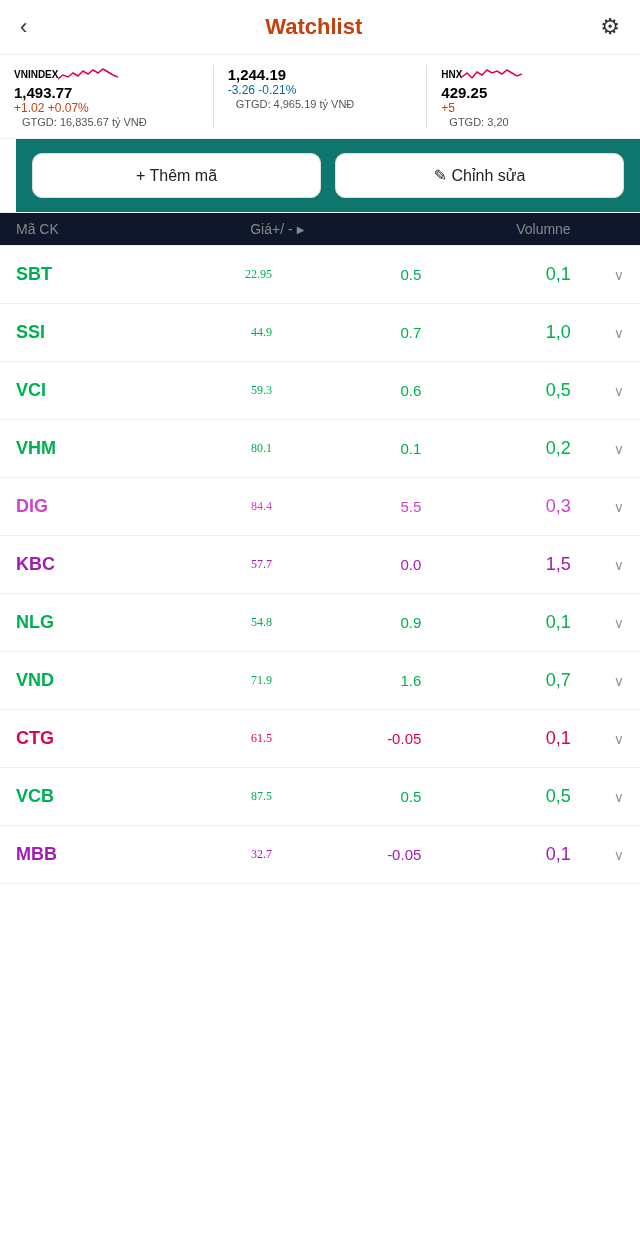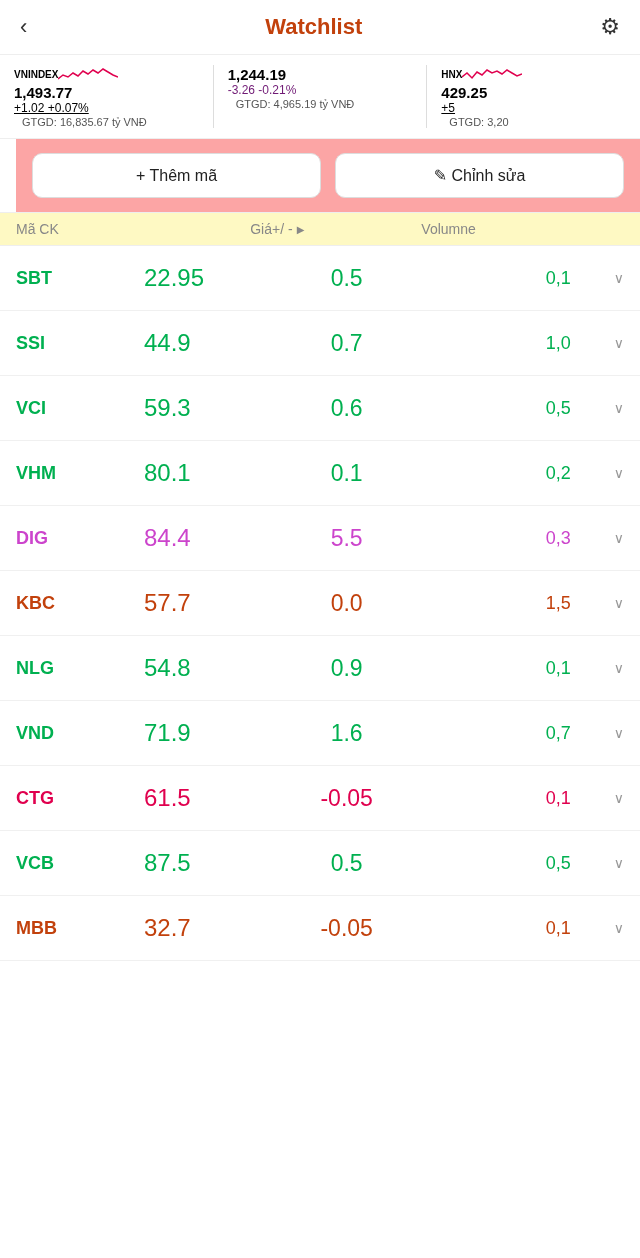--- a/index.html
+++ b/index.html
@@ -60,35 +60,35 @@
       width: 60px;
       height: 18px;
       vertical-align: middle;
     }
     .index-value {
       font-size: 15px;
       font-weight: 600;
       color: #000;
       margin-top: 1px;
     }
-    .index-change-green { color: #000000; font-size: 12px; text-decoration: underline; }
-    .index-change-red { color: #701a75; font-size: 12px; }
+    .index-change-green { color: #c2410c; font-size: 12px; }
+    .index-change-red { color: #0369a1; font-size: 12px; }
     .index-gtgd { font-size: 11px; color: #555; margin-top: 1px; margin-left: 8px; }
     .divider-v {
       width: 1px;
       background: #ddd;
       margin: 0 4px;
     }
 
     
     .action-bar {
       display: flex;
       padding: 14px 16px;
       gap: 14px;
-      background: #fca5a5;
+      background: #0f766e;
       margin-left: 16px;
     }
     .btn-action {
       flex: 1;
       border: 1.5px solid #ddd;
       border-radius: 10px;
       padding: 12px 0;
       font-size: 16px;
       color: #222;
       background: #fff;
@@ -100,47 +100,47 @@
     }
 
     
     .table-container {
       background: #fff;
     }
     .table-header {
       display: flex;
       align-items: center;
       padding: 8px 16px;
-      background: #fef9c3;
+      background: #0f172a;
       border-top: 1px solid #eee;
       border-bottom: 1px solid #eee;
     }
     .col-ticker { flex: 1.2; font-size: 14px; color: #888; }
     .col-price  { flex: 1.2; font-size: 14px; color: #888; text-align: right; }
     .col-change { flex: 1.4; font-size: 14px; color: #888; text-align: right; display: flex; align-items: center; gap: 4px; }
-    .col-vol    { flex: 1.4; font-size: 14px; color: #888; }
+    .col-vol    { flex: 1.4; font-size: 14px; color: #888; text-align: right; }
     .col-action { flex: 0.5; }
 
     .table-row {
       display: flex;
       align-items: center;
       padding: 18px 16px;
       border-bottom: 1px solid #f0f0f0;
       background: #fff;
       cursor: pointer;
     }
     .cell-ticker { flex: 1.2; font-size: 18px; font-weight: 700; }
-    .cell-price  { flex: 1.2; font-size: 24px; text-align: left; }
-    .cell-change { flex: 1.4; font-size: 23px; text-align: center; }
+    .cell-price  { flex: 1.2; font-size: 12px; text-align: right; font-family: Liberation Serif, serif; }
+    .cell-change { flex: 1.4; font-size: 15px; text-align: right; }
     .cell-vol    { flex: 1.4; font-size: 18px; text-align: right; }
     .cell-chevron { flex: 0.5; text-align: right; font-size: 14px; color: #999; }
 
     .color-green  { color: #00b050; }
     .color-red    { color: #e0004e; }
-    .color-yellow { color: #c2410c; }
+    .color-yellow { color: #a21caf; }
     .color-purple { color: #cc44cc; }
 
     .arrow-icon { font-size: 10px; color: #888; }
   </style>
 </head>
 <body>
 
 <div class="header">
   <span class="header-back">‹</span>
   <span class="header-title">Watchlist</span>

